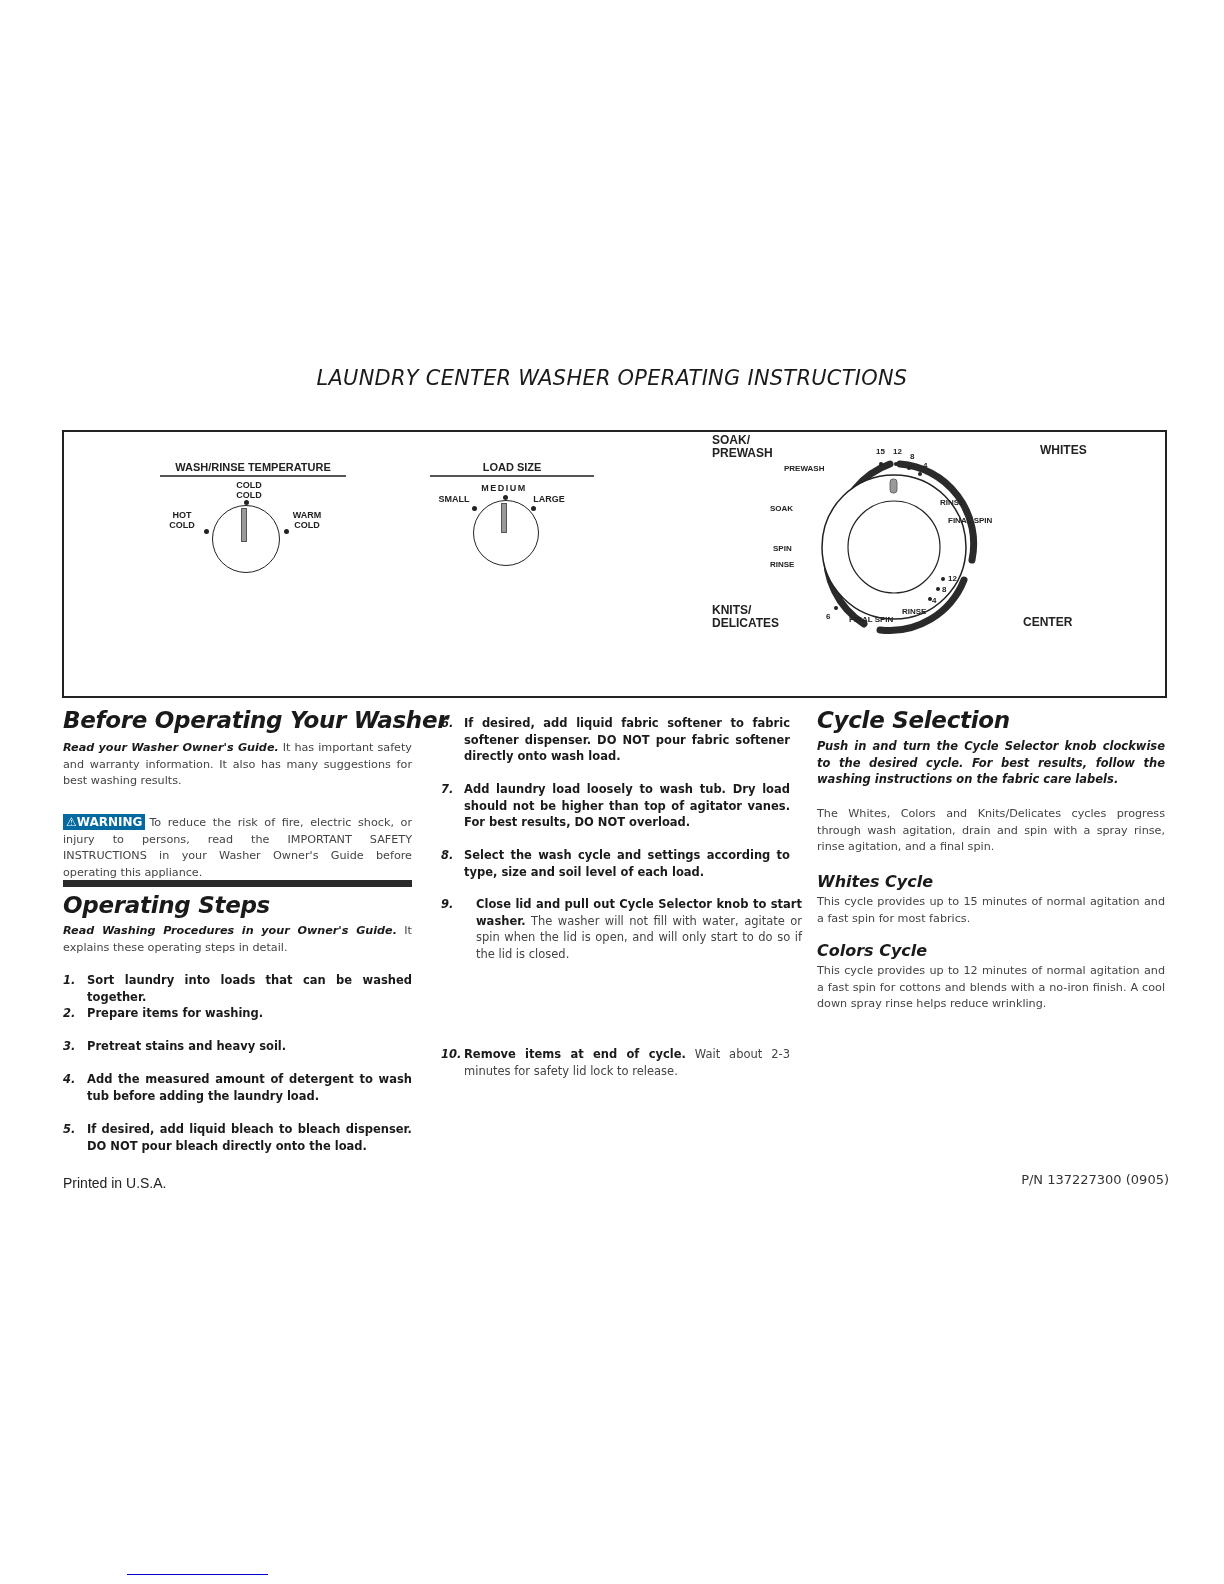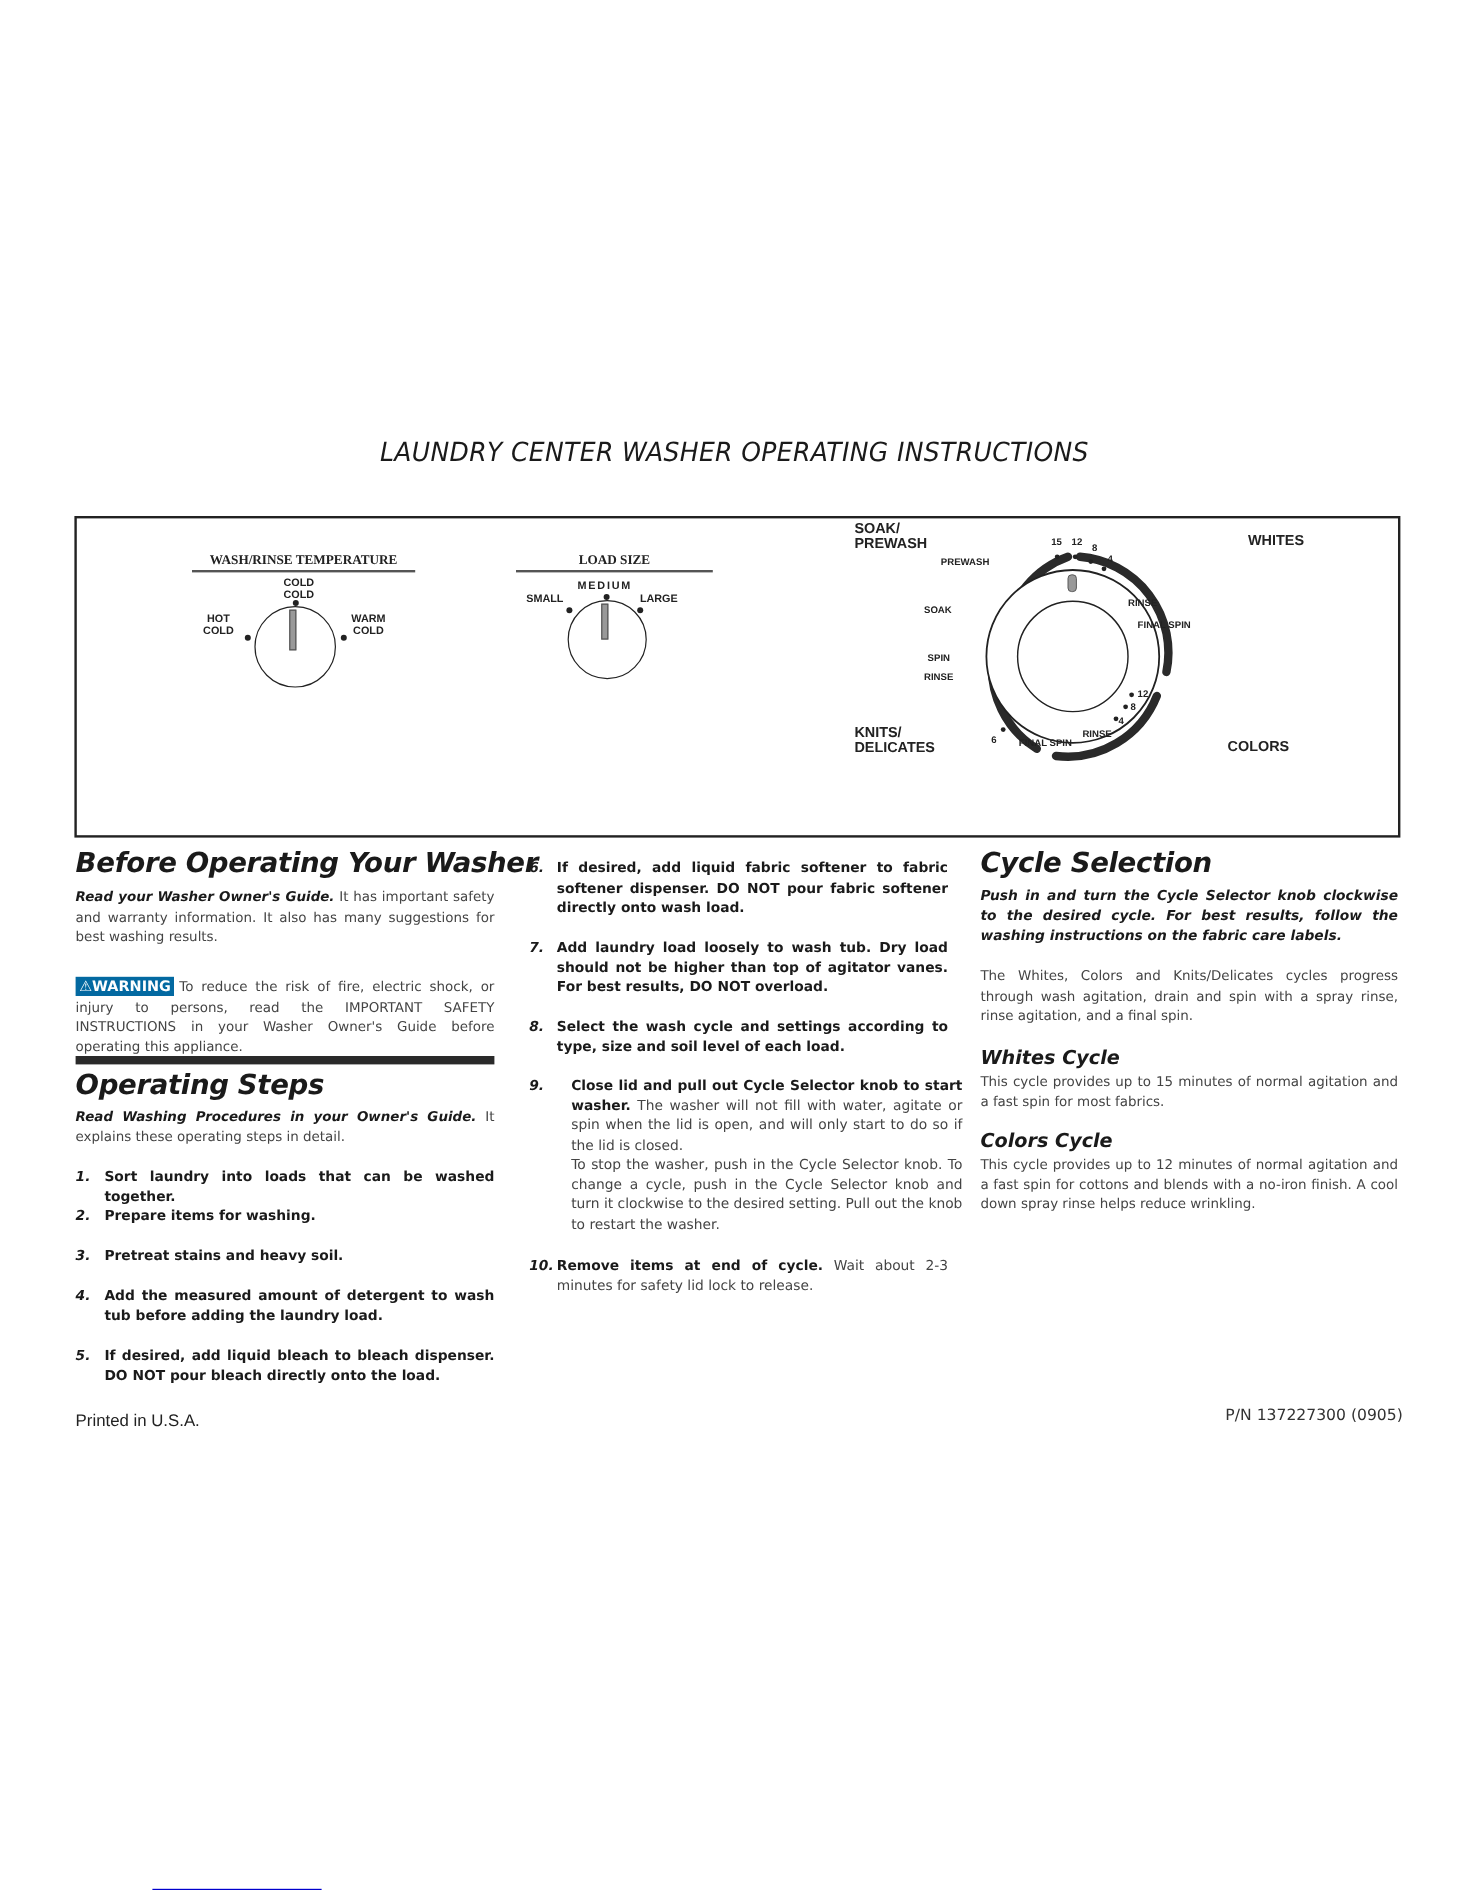--- a/index.html
+++ b/index.html
@@ -15,21 +15,21 @@
   .panel {
     position: absolute; left: 62px; top: 430px; width: 1105px; height: 268px;
     border: 2px solid #222;
   }
 
   .ctl-label {
     position: absolute; font-family: "Liberation Sans", sans-serif; font-weight: bold;
     color: #222; font-size: 9px; line-height: 10px; text-align: center; white-space: pre;
   }
   .ctl-title {
-    position: absolute; font-family: Liberation Serif, serif; font-weight: bold;
+    position: absolute; font-family: Liberation Sans, sans-serif; font-weight: bold;
     font-size: 11px; color: #222; text-align: center;
   }
   .ctl-rule { position: absolute; height: 2px; background: #555; }
 
   .knob {
     position: absolute; border: 1.5px solid #222; border-radius: 50%; background: #fff;
   }
   .knob-pointer {
     position: absolute; width: 6px; height: 34px; background: #999; border: 1px solid #555;
   }
@@ -129,21 +129,21 @@
       <div class="knob-pointer" style="left:27px; top:2px; height:30px;"></div>
     </div>
   </div>
 
   <div>
     <div class="dial-big" style="left:648px; top:2px;">SOAK/
 PREWASH</div>
     <div class="dial-big" style="left:976px; top:12px;">WHITES</div>
     <div class="dial-big" style="left:648px; top:172px;">KNITS/
 DELICATES</div>
-    <div class="dial-big" style="left:959px; top:184px;">COLORS</div>
+    <div class="dial-big" style="left:959px; top:184px;">CENTER</div>
 
     <svg style="position:absolute; left:730px; top:20px;" width="200" height="200" viewBox="0 0 200 200">
 
       <path d="M 44 75 A 80 80 0 0 1 96 12" fill="none" stroke="#2a2a2a" stroke-width="7" stroke-linecap="round"></path>
       <path d="M 106 12 A 80 80 0 0 1 178 108" fill="none" stroke="#2a2a2a" stroke-width="7" stroke-linecap="round"></path>
       <path d="M 33 96 A 80 80 0 0 0 70 172" fill="none" stroke="#2a2a2a" stroke-width="7" stroke-linecap="round"></path>
       <path d="M 86 178 A 80 80 0 0 0 170 128" fill="none" stroke="#2a2a2a" stroke-width="7" stroke-linecap="round"></path>
 
       <circle cx="100" cy="95" r="72" fill="#fff" stroke="#222" stroke-width="1.5"></circle>
       <circle cx="100" cy="95" r="46" fill="#fff" stroke="#222" stroke-width="1.2"></circle>
@@ -222,21 +222,20 @@
   <div class="step-body bi" style="left:23px; width:326px;">Add laundry load loosely to wash tub.  Dry load should not be higher than top of agitator vanes.  For best results, DO NOT overload.</div>
 </div>
 <div class="step" style="left:441px; top:847px; width:349px;">
   <span class="step-num">8.</span>
   <div class="step-body bi" style="left:23px; width:326px;">Select the wash cycle and settings according to type, size and soil level of each load.</div>
 </div>
 <div class="step" style="left:441px; top:896px; width:349px;">
   <span class="step-num">9.</span>
   <div class="step-body" style="left:23px; width:326px;margin-left:12px;">
     <span class="bi">Close lid and pull out Cycle Selector knob to start washer.</span><span class="plain"> The washer will not fill with water, agitate or spin when the lid is open, and will only start to do so if the lid is closed.</span>
-    <div class="plain">To stop the washer, push in the Cycle Selector knob.  To change a cycle, push in the Cycle Selector knob and turn it clockwise to the desired setting.  Pull out the knob to restart the washer.</div>
   </div>
 </div>
 <div class="step" style="left:441px; top:1046px; width:349px;">
   <span class="step-num">10.</span>
   <div class="step-body" style="left:23px; width:326px;">
     <span class="bi">Remove items at end of cycle.</span><span class="plain"> Wait about 2-3 minutes for safety lid lock to release.</span>
   </div>
 </div>
 
 <div class="h-big" style="left:817px; top:707px;">Cycle Selection</div>

